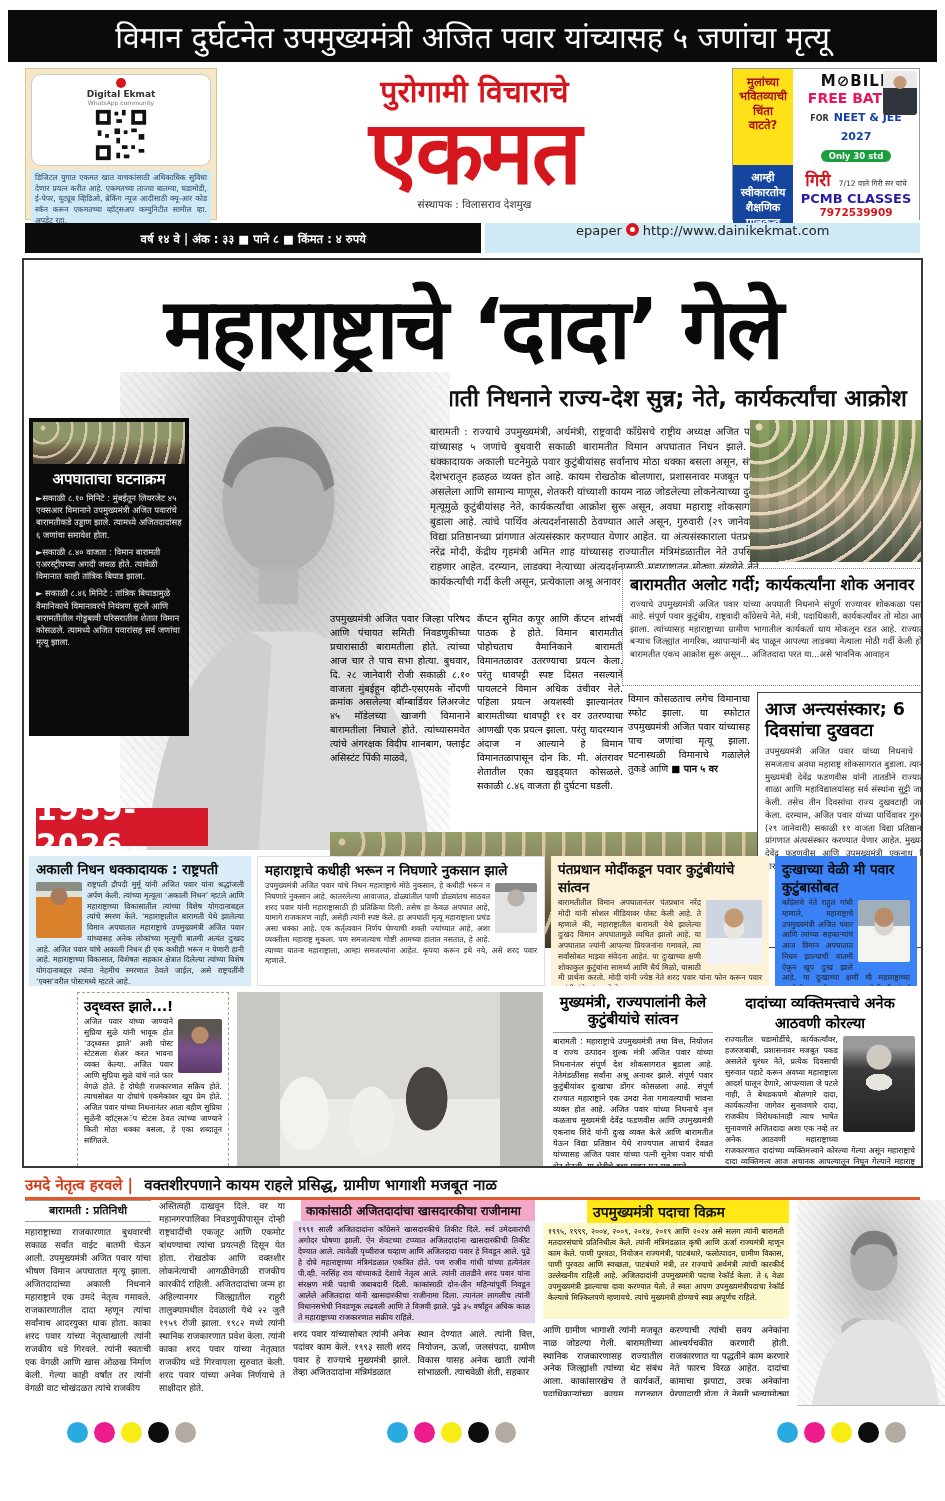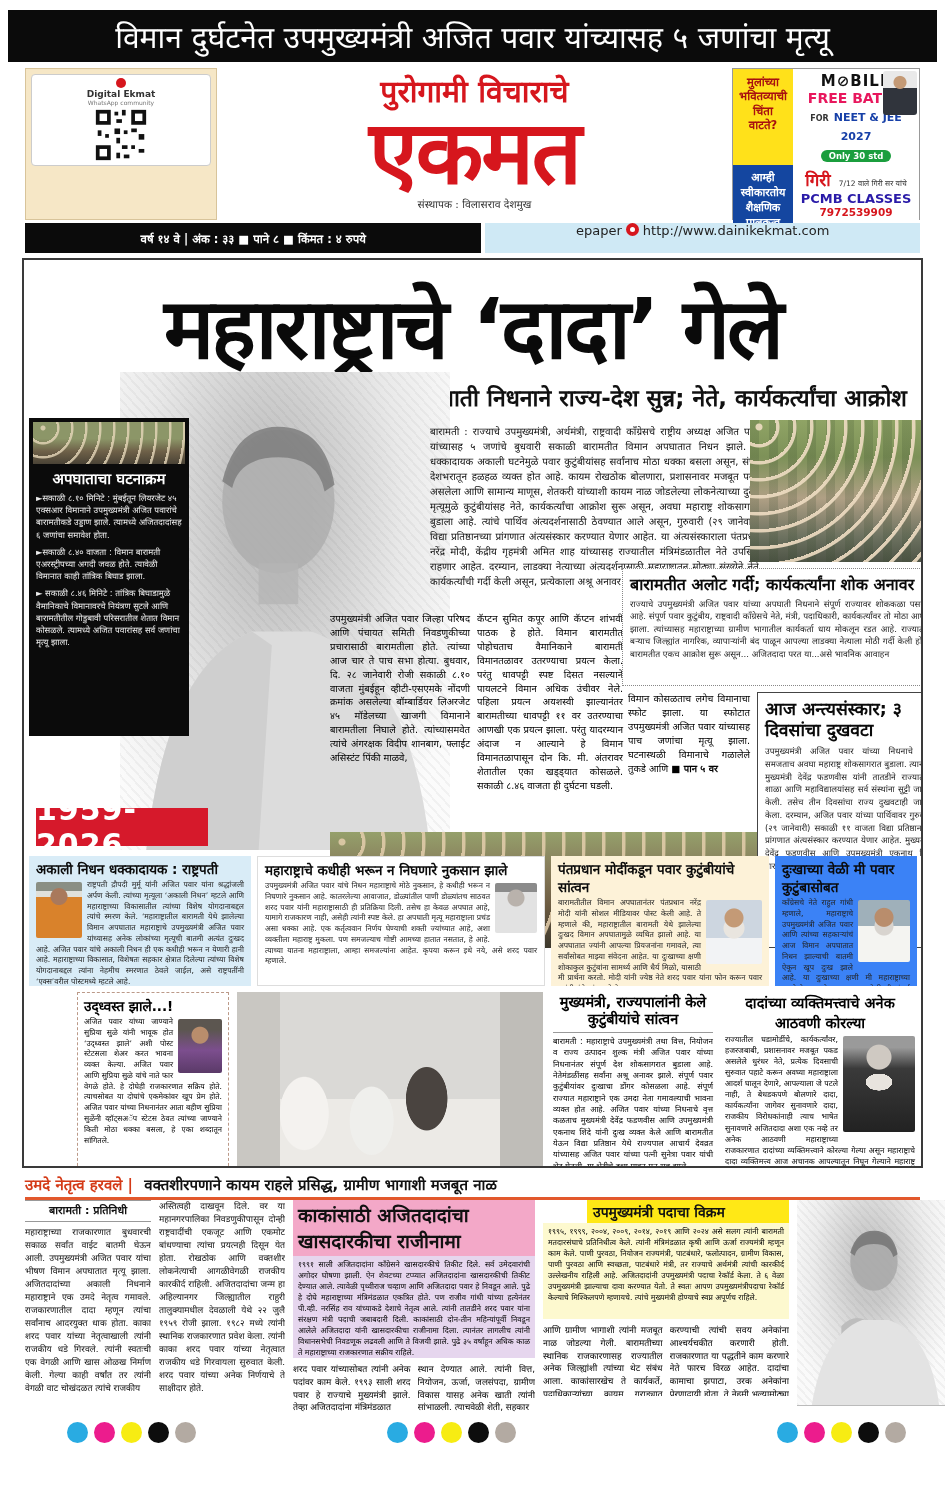--- a/index.html
+++ b/index.html
@@ -7,21 +7,21 @@
   .page { position:relative; width:945px; height:1501px; margin:0 auto; background:#fff; overflow:hidden; }
 
   
   .banner { margin:10px 8px 6px; height:52px; background:#0b0b0b; color:#fff;
     display:flex; align-items:center; justify-content:center;
     font-size:30px; font-weight:normal; letter-spacing:0; }
 
   
   .masthead { margin:0 25px; height:152px; display:flex; gap:8px; }
   .digital-box { width:192px; background:#f6e7c6; border:1px solid #d8c49a; padding:5px; display:flex; flex-direction:column; }
-  .qr-card { background:#fff; border:1px solid #ccc; border-radius:4px; padding:3px 4px; text-align:center; }
+  .qr-card { background:#fff; border:1px solid #ccc; border-radius:10px; padding:3px 4px; text-align:center; }
   .qr-dot { width:10px; height:10px; border-radius:50%; background:#d6161d; margin:0 auto 1px; }
   .qr-brand { font-size:9px; font-weight:bold; color:#333; }
   .qr-sub { font-size:6px; color:#777; margin-bottom:2px; }
   .qr-svg { display:block; margin:0 auto; }
   .digital-note { background:#cfe9f5; margin-top:4px; padding:3px 4px; font-size:7.6px; line-height:1.4; color:#1a3a5a; text-align:justify; flex:1; }
   .m-center { flex:1; text-align:center; padding-top:2px; }
   .m-tagline { color:#d6161d; font-size:30px; font-weight:bold; }
   .m-logo { color:#d6161d; font-size:88px; font-weight:bold; line-height:.95; letter-spacing:-2px; }
   .m-founder { font-size:10.5px; color:#333; margin-top:2px; }
   .ad-box { width:188px; border:1px solid #999; display:grid; grid-template-columns:60px 1fr; grid-template-rows:96px 1fr; }
@@ -128,21 +128,21 @@
   .kicker { color:#d43a17; }
   .kicker-sub { color:#111; margin-left:6px; }
   .orange-rule { height:3px; background:#e2582c; margin-top:3px; }
   .b-headline { text-align:center; font-size:38px; font-weight:bold; letter-spacing:-1px; margin:8px 0 6px; color:#0a0a0a; }
   .b-art { position:relative; height:214px; }
   .bcol { position:absolute; top:0; font-size:8.8px; line-height:1.48; text-align:justify; color:#111; }
   .byline { text-align:center; font-weight:bold; font-size:11px; border-top:1px solid #999; border-bottom:1px solid #999; padding:2px 0; margin-bottom:4px; }
   .bc1 { left:0; width:126px; height:214px; overflow:hidden; }
   .bc2 { left:134px; width:126px; height:214px; overflow:hidden; }
   .pstack { position:absolute; left:268px; top:0; width:242px; }
-  .p-title { background:#f3a8c8; font-size:19px; font-weight:bold; padding:2px 5px; color:#111; }
+  .p-title { background:#f3a8c8; font-size:12px; font-weight:bold; padding:2px 5px; color:#111;margin-left:8px; }
   .p-body { background:#e6d6ee; font-size:7.7px; line-height:1.42; text-align:justify; padding:4px 5px; height:102px; overflow:hidden; }
   .mini-cols { display:flex; gap:7px; margin-top:5px; }
   .mini-cols div { flex:1; font-size:8.8px; line-height:1.45; text-align:justify; height:72px; overflow:hidden; }
   .ystack { position:absolute; left:518px; top:0; width:246px; }
   .y-title { background:#ffe816; font-size:14px; font-weight:bold; padding:2px 6px; color:#111;margin-left:44px; }
   .y-body { background:#fdf9cf; font-size:7.7px; line-height:1.42; text-align:justify; padding:4px 5px; height:96px; overflow:hidden; }
   .sketch2 { position:absolute; left:772px; top:0; width:148px; height:206px; border-bottom:1px solid #bbb; }
   .sketchbg { width:100%; height:100%; background:
       repeating-linear-gradient(48deg, rgba(60,60,60,.05) 0 2px, transparent 2px 6px),
       radial-gradient(ellipse at 50% 34%, #c9c9c9 0 18%, #ececec 55%, #fafafa 80%); }
@@ -193,20 +193,21 @@
               <rect x="15" y="20" width="3" height="2"></rect>
             <rect x="20" y="20" width="2" height="2"></rect>
               <rect x="24" y="22" width="3" height="2"></rect>
               <rect x="12" y="24" width="2" height="3"></rect>
             <rect x="16" y="25" width="3" height="2"></rect>
               <rect x="2" y="12" width="2" height="3"></rect>
               <rect x="6" y="14" width="2" height="2"></rect>
           </g>
         </svg>
       </div>
+      <div class="digital-note">डिजिटल युगात एकमत खात वाचकांसाठी अधिकाधिक सुविधा देणार प्रयत्न करीत आहे. एकमतच्या ताज्या बातम्या, घडामोडी, ई-पेपर, यूट्यूब व्हिडिओ, ब्रेकिंग न्यूज आदीसाठी क्यू-आर कोड स्कॅन करून एकमतच्या व्हॉट्सअप कम्युनिटीत सामील व्हा. अपडेट रहा.</div>
     </div>
 
     <div class="m-center">
       <div class="m-tagline">पुरोगामी विचाराचे</div>
       <div class="m-logo">एकमत</div>
       <div class="m-founder">संस्थापक : विलासराव देशमुख</div>
     </div>
 
     <div class="ad-box">
       <div class="ad-q">मुलांच्या भवितव्याची चिंता वाटते?</div>
@@ -273,21 +274,21 @@
 
     <div class="crowd"></div>
     <div class="crash"></div>
 
     <div class="caption-box">
       <div class="cb-title">बारामतीत अलोट गर्दी; कार्यकर्त्यांना शोक अनावर</div>
       <div class="cb-body">राज्याचे उपमुख्यमंत्री अजित पवार यांच्या अपघाती निधनाने संपूर्ण राज्यावर शोककळा पसरली आहे. संपूर्ण पवार कुटुंबीय, राष्ट्रवादी काँग्रेसचे नेते, मंत्री, पदाधिकारी, कार्यकर्त्यांवर तो मोठा आघात झाला. त्यांच्यासह महाराष्ट्राच्या ग्रामीण भागातील कार्यकर्ता धाय मोकलून रडत आहे. राज्यातील बऱ्याच जिल्ह्यांत नागरिक, व्यापाऱ्यांनी बंद पाळून आपल्या लाडक्या नेत्याला मोठी गर्दी केली होती. बारामतीत एकच आक्रोश सुरू असून... अजितदादा परत या...असे भावनिक आवाहन</div>
     </div>
 
     <div class="funeral-box">
-      <div class="fb-title">आज अन्त्यसंस्कार; ३ दिवसांचा दुखवटा</div>
+      <div class="fb-title">आज अन्त्यसंस्कार; 6 दिवसांचा दुखवटा</div>
       <div class="fb-body">उपमुख्यमंत्री अजित पवार यांच्या निधनाचे वृत्त समजताच अवघा महाराष्ट्र शोकसागरात बुडाला. त्यानंतर मुख्यमंत्री देवेंद्र फडणवीस यांनी तातडीने राज्यातील शाळा आणि महाविद्यालयांसह सर्व संस्थांना सुट्टी जाहीर केली. तसेच तीन दिवसांचा राज्य दुखवटाही जाहीर केला. दरम्यान, अजित पवार यांच्या पार्थिवावर गुरुवारी (२९ जानेवारी) सकाळी ११ वाजता विद्या प्रतिष्ठानच्या प्रांगणात अंत्यसंस्कार करण्यात येणार आहेत. मुख्यमंत्री देवेंद्र फडणवीस आणि उपमुख्यमंत्री एकनाथ शिंदे बारामतीमध्ये पोहोचले आहेत.</div>
     </div>
 
     <div class="strip4">
       <div class="sbox sb1">
         <h3>अकाली निधन धक्कादायक : राष्ट्रपती</h3>
         <div class="pt pt-murmu fl"></div>
         <p>राष्ट्रपती द्रौपदी मुर्मू यांनी अजित पवार यांना श्रद्धांजली अर्पण केली. त्यांच्या मृत्यूला ‘अकाली निधन’ म्हटले आणि महाराष्ट्राच्या विकासातील त्यांच्या विशेष योगदानाबद्दल त्यांचे स्मरण केले. ‘महाराष्ट्रातील बारामती येथे झालेल्या विमान अपघातात महाराष्ट्राचे उपमुख्यमंत्री अजित पवार यांच्यासह अनेक लोकांच्या मृत्यूची बातमी अत्यंत दुःखद आहे. अजित पवार यांचे अकाली निधन ही एक कधीही भरून न येणारी हानी आहे. महाराष्ट्राच्या विकासात, विशेषतः सहकार क्षेत्रात दिलेल्या त्यांच्या विशेष योगदानाबद्दल त्यांना नेहमीच स्मरणात ठेवले जाईल, असे राष्ट्रपतींनी ‘एक्स’वरील पोस्टमध्ये म्हटले आहे.</p>
       </div>
       <div class="sbox sb2">

